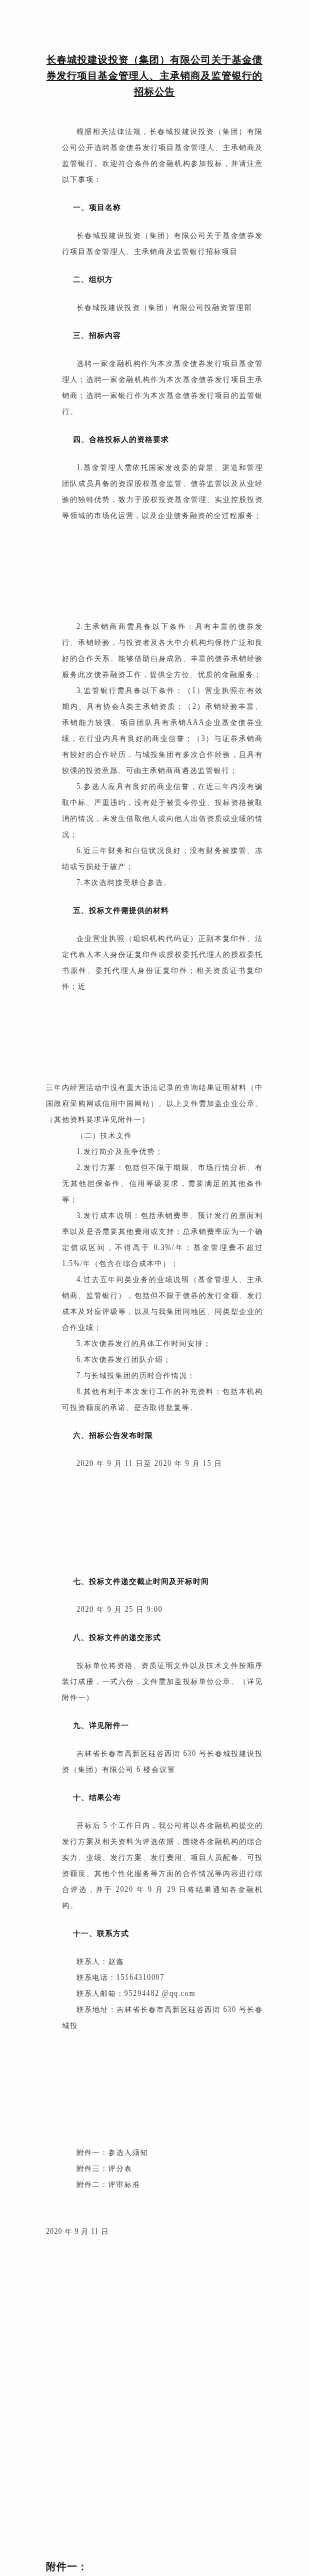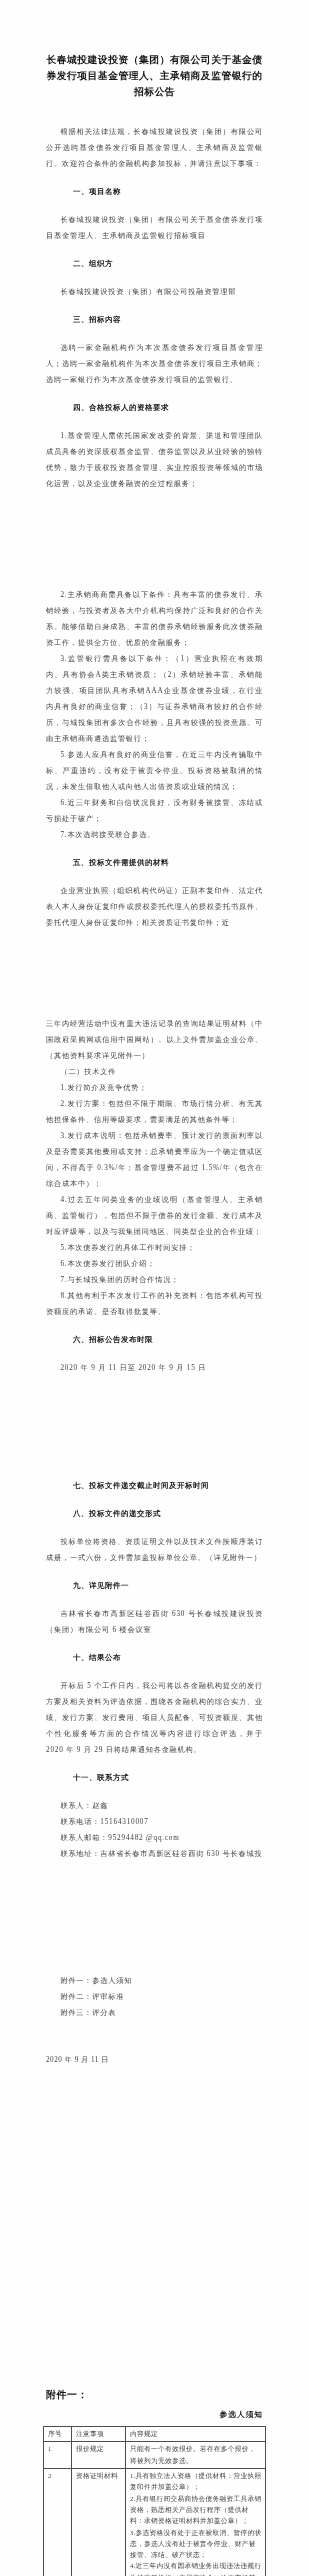--- a/index.html
+++ b/index.html
@@ -10,26 +10,27 @@
     background:#fefefe;
     overflow:hidden;
     font-family:"Liberation Serif","DejaVu Serif",serif;
     color:#3d3d3d;
   }
   .content{padding:52px 46px 0 46px;}
   .doc-title{
     font-size:9.8px;font-weight:bold;color:#161616;
     text-align:center;line-height:16px;letter-spacing:0.5px;
     margin:0 0 24px 0;
+    text-decoration:underline;
   }
   .para{
     font-size:7.2px;line-height:16px;margin:0;
     text-align:justify;letter-spacing:0.8px;
   }
-  .indent{text-indent:2em;}
+  .indent{text-indent:2em;margin-left:16px;}
   .sec-h{
     font-size:7.5px;font-weight:bold;color:#1b1b1b;
     line-height:16px;margin:12px;text-indent:2em;letter-spacing:0.5px;
     font-family:"Liberation Sans","DejaVu Sans",sans-serif;
   }
   .right{text-align:left;letter-spacing:0.5px;}
   .gap{width:100%;}
   .att-label{
     font-size:10px;font-weight:bold;color:#1b1b1b;line-height:16px;margin:0;
     font-family:"Liberation Sans","DejaVu Sans",sans-serif;letter-spacing:0.5px;
@@ -98,41 +99,42 @@
     <p class="para indent">6.本次债券发行团队介绍；</p>
     <p class="para indent">7.与长城投集团的历时合作情况；</p>
     <p class="para indent">8.其他有利于本次发行工作的补充资料：包括本机构可投资额度的承诺、是否取得批复等。</p>
 
     <h2 class="sec-h">六、招标公告发布时限</h2>
     <p class="para indent">2020 年 9 月 11 日至 2020 年 9 月 15 日</p>
 
     <div class="gap" style="height:90px"></div>
 
     <h2 class="sec-h">七、投标文件递交截止时间及开标时间</h2>
+    <p class="para indent">2020 年 9 月 25 日  9:00</p>
 
     <h2 class="sec-h">八、投标文件的递交形式</h2>
     <p class="para indent">投标单位将资格、资质证明文件以及技术文件按顺序装订成册，一式六份，文件需加盖投标单位公章。（详见附件一）</p>
 
     <h2 class="sec-h">九、详见附件一</h2>
     <p class="para indent">吉林省长春市高新区硅谷西街 630 号长春城投建设投资（集团）有限公司 6 楼会议室</p>
 
     <h2 class="sec-h">十、结果公布</h2>
     <p class="para indent">开标后 5 个工作日内，我公司将以各金融机构提交的发行方案及相关资料为评选依据，围绕各金融机构的综合实力、业绩、发行方案、发行费用、项目人员配备、可投资额度、其他个性化服务等方面的合作情况等内容进行综合评选，并于 2020 年 9 月 29 日将结果通知各金融机构。</p>
 
     <h2 class="sec-h">十一、联系方式</h2>
     <p class="para indent">联系人：赵鑫</p>
     <p class="para indent">联系电话：15164310007</p>
     <p class="para indent">联系人邮箱：95294482 @qq.com</p>
     <p class="para indent">联系地址：吉林省长春市高新区硅谷西街 630 号长春城投</p>
 
     <div class="gap" style="height:111px"></div>
 
     <p class="para indent">附件一：参选人须知</p>
+    <p class="para indent">附件三：评分表</p>
     <p class="para indent">附件二：评审标准</p>
-    <p class="para indent">附件三：评分表</p>
 
     <div class="gap" style="height:31px"></div>
 
     <p class="para right">2020 年 9 月 11 日</p>
 
     <div class="gap" style="height:319px"></div>
 
     <p class="att-label">附件一：</p>
     <p class="att-title">参选人须知</p>
 

